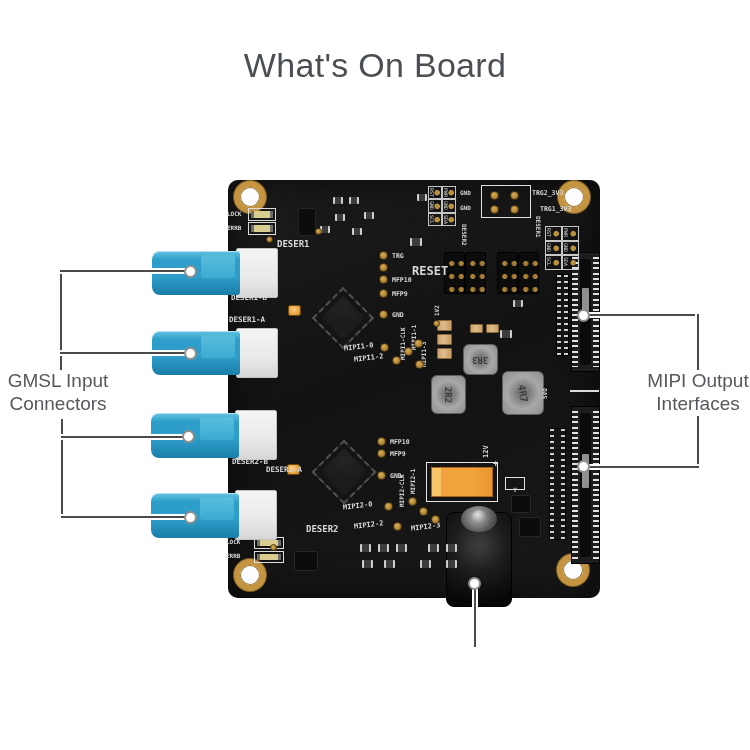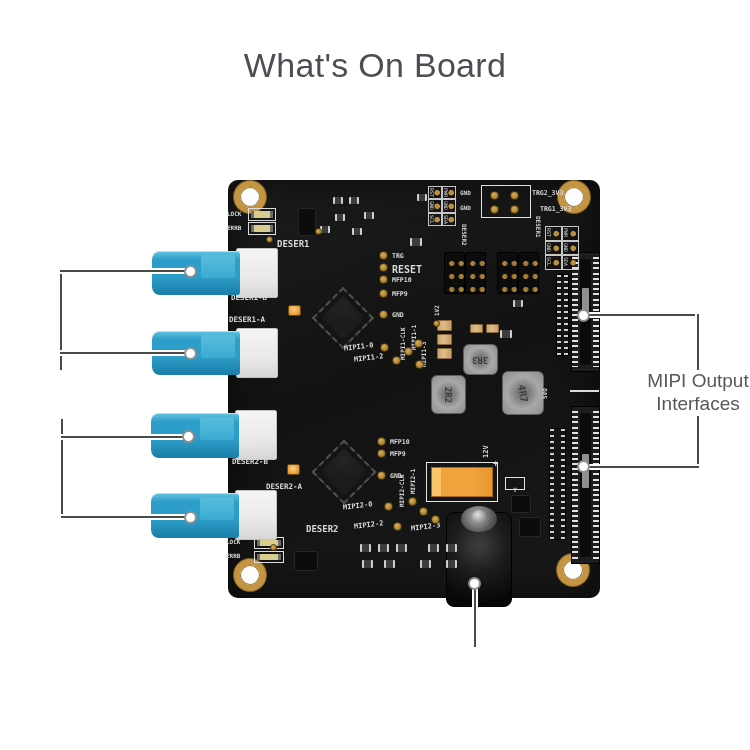--- a/index.html
+++ b/index.html
@@ -136,21 +136,21 @@
     </div>
   <div class="ledbox" style="left:254px;top:551px;width:30px;height:12px;">
       <div class="led"></div>
     </div>
 
   <div class="sk" style="left:277px;top:240px;font-size:9px;">DESER1</div>
   <div class="sk" style="left:306px;top:525px;font-size:9px;">DESER2</div>
   <div class="sk" style="left:231px;top:294px;font-size:7.5px;">DESER1-B</div>
   <div class="sk" style="left:229px;top:316px;font-size:7.5px;">DESER1-A</div>
   <div class="sk" style="left:232px;top:458px;font-size:7.5px;">DESER2-B</div>
-  <div class="sk" style="left:230px;top:483px;font-size:7.5px;padding-left:36px;">DESER2-A</div>
+  <div class="sk" style="left:230px;top:466px;font-size:7.5px;padding-left:36px;">DESER2-A</div>
 
   <div class="abs" style="left:481px;top:185px;width:48px;height:31px;border:1px solid #e0e0e0;z-index:2;"></div>
   <div class="gp" style="left:490px;top:191px;"></div>
   <div class="gp" style="left:510px;top:191px;"></div>
   <div class="gp" style="left:490px;top:205px;"></div>
   <div class="gp" style="left:510px;top:205px;"></div>
   <div class="sk" style="left:460px;top:190px;font-size:6px;">GND</div>
   <div class="sk" style="left:460px;top:205px;font-size:6px;">GND</div>
   <div class="sk" style="left:532px;top:190px;font-size:6.5px;">TRG2_3V3</div>
   <div class="sk" style="left:540px;top:206px;font-size:6.5px;">TRG1_3V3</div>
@@ -200,21 +200,21 @@
   <div class="sk r90" style="left:541px;top:216px;font-size:6px;">DESER1</div>
 
   <div class="hdr" style="left:444px;top:252px;width:19px;height:40px;"></div>
   <div class="hdr" style="left:465px;top:252px;width:19px;height:40px;"></div>
   <div class="hdr" style="left:497px;top:252px;width:19px;height:40px;"></div>
   <div class="hdr" style="left:518px;top:252px;width:19px;height:40px;"></div>
 
   <div class="gp" style="left:379px;top:251px;"></div>
   <div class="sk" style="left:392px;top:253px;font-size:6.5px;">TRG</div>
   <div class="gp" style="left:379px;top:263px;"></div>
-  <div class="sk" style="left:392px;top:265px;font-size:10px;">RESET</div>
+  <div class="sk" style="left:412px;top:265px;font-size:12px;">RESET</div>
   <div class="gp" style="left:379px;top:275px;"></div>
   <div class="sk" style="left:392px;top:277px;font-size:6.5px;">MFP10</div>
   <div class="gp" style="left:379px;top:289px;"></div>
   <div class="sk" style="left:392px;top:291px;font-size:6.5px;">MFP9</div>
   <div class="gp" style="left:379px;top:310px;"></div>
   <div class="sk" style="left:392px;top:312px;font-size:6.5px;">GND</div>
 
   <div class="sk r-7" style="left:344px;top:344px;font-size:7px;">MIPI1-0</div>
   <div class="gp" style="left:380px;top:343px;"></div>
   <div class="sk r-7" style="left:354px;top:355px;font-size:7px;">MIPI1-2</div>
@@ -331,18 +331,22 @@
   <div class="cl" style="left:474px;top:585px;width:2px;height:62px;"></div>
 
   <div class="cdot" style="left:184px;top:265px;"></div>
   <div class="cdot" style="left:184px;top:347px;"></div>
   <div class="cdot" style="left:182px;top:430px;"></div>
   <div class="cdot" style="left:184px;top:511px;"></div>
   <div class="cdot" style="left:577px;top:309px;"></div>
   <div class="cdot" style="left:577px;top:460px;"></div>
   <div class="cdot" style="left:468px;top:577px;"></div>
 
+  <div class="callout-label" style="left:0px;top:369px;width:116px;">
+    <div>GMSL Input</div>
+    <div>Connectors</div>
+  </div>
   <div class="callout-label" style="left:628px;top:369px;width:140px;">
     <div>MIPI Output</div>
     <div>Interfaces</div>
   </div>
 
 </div>
 
 </body></html>

